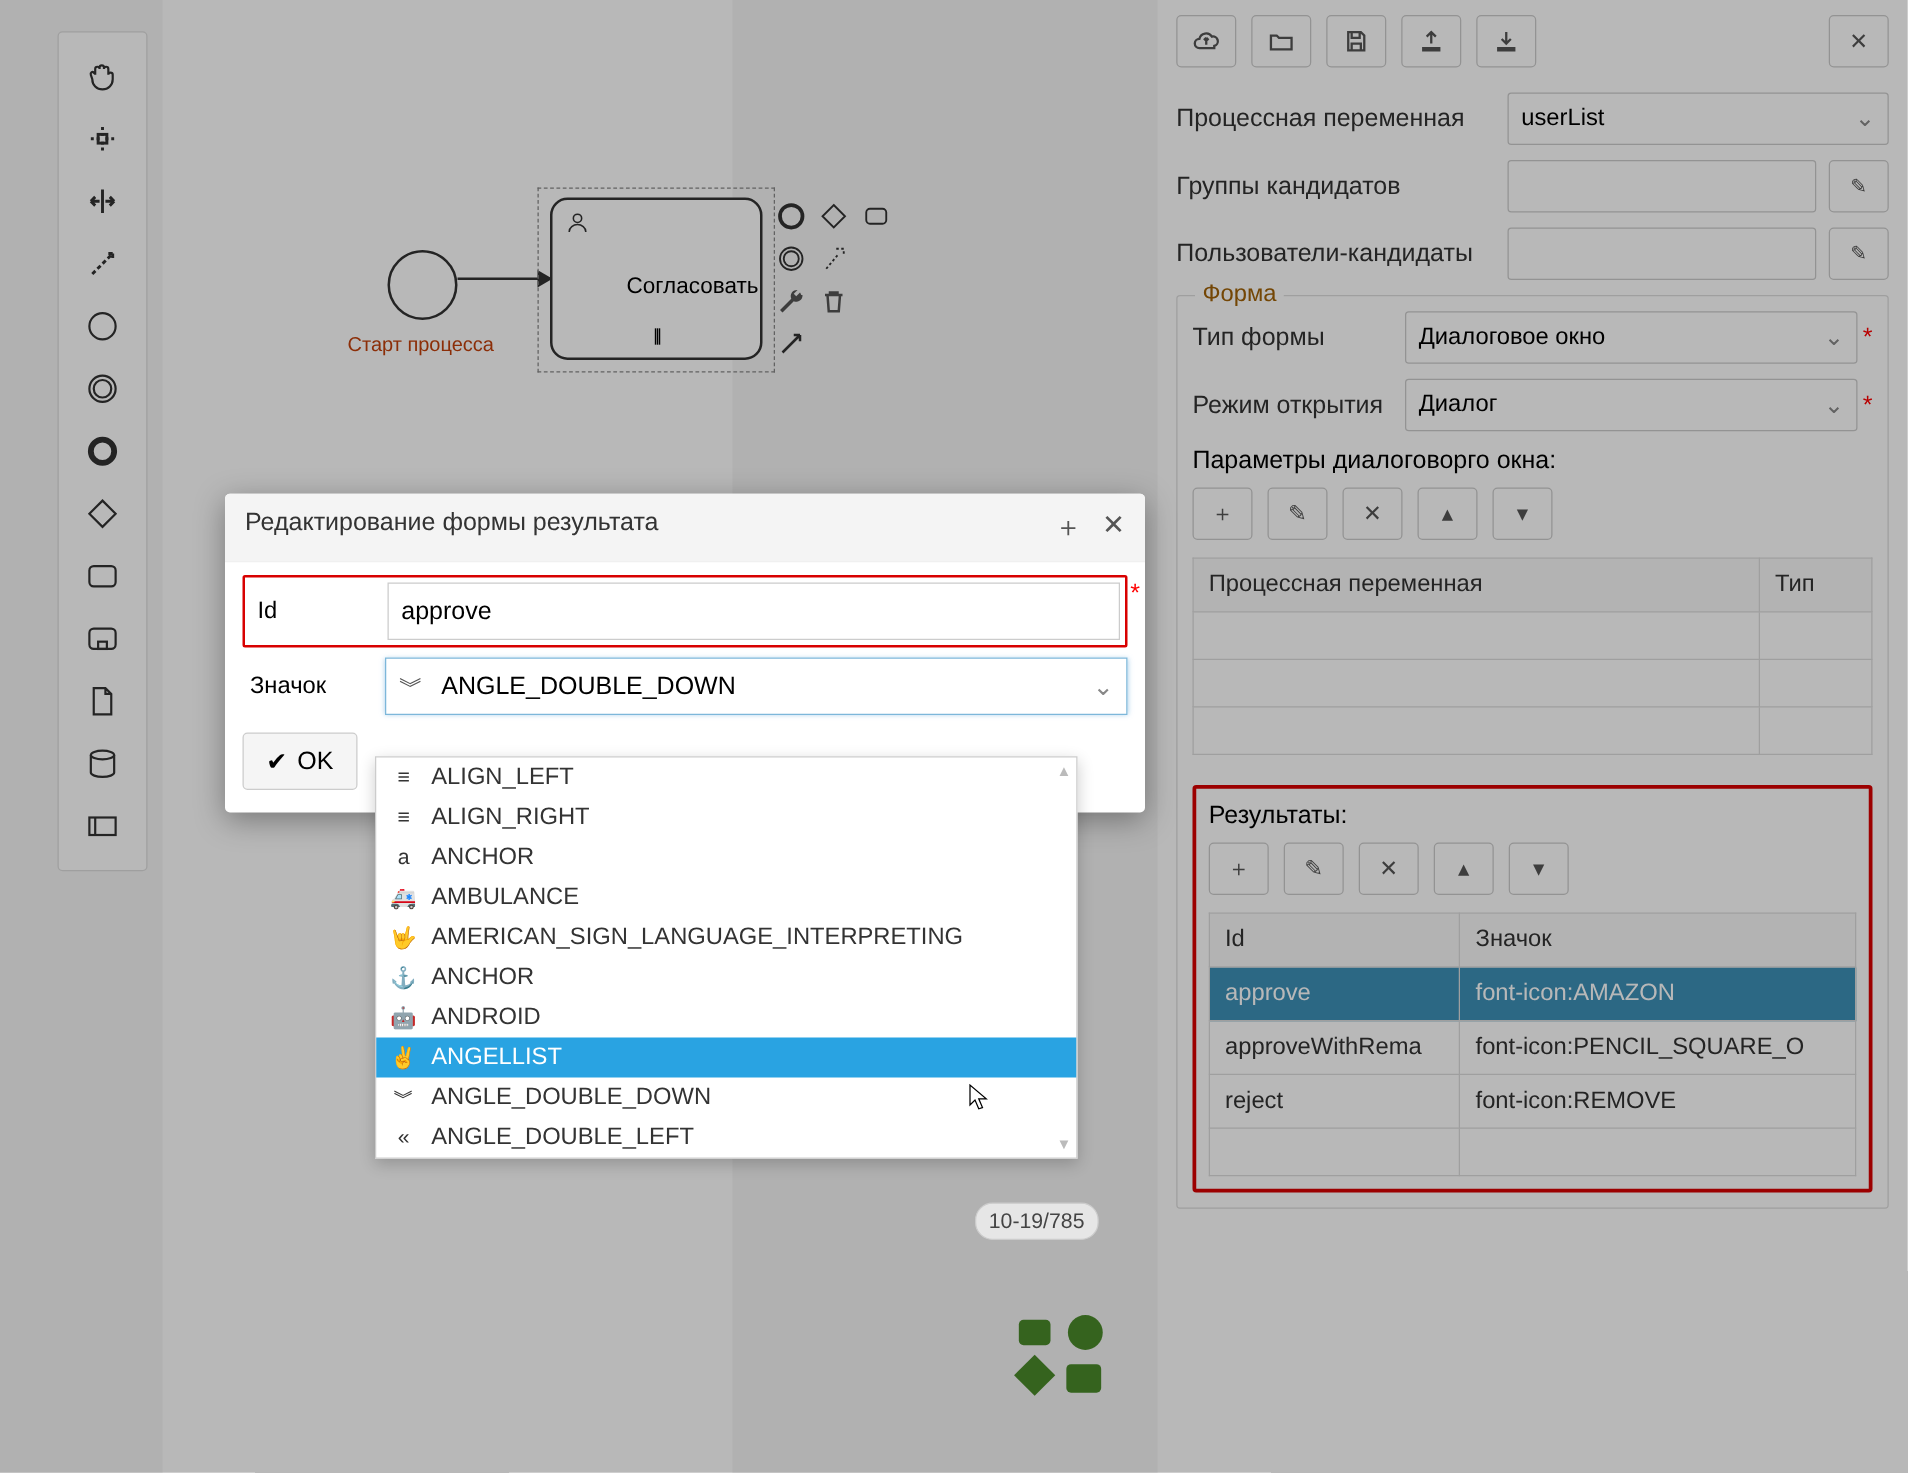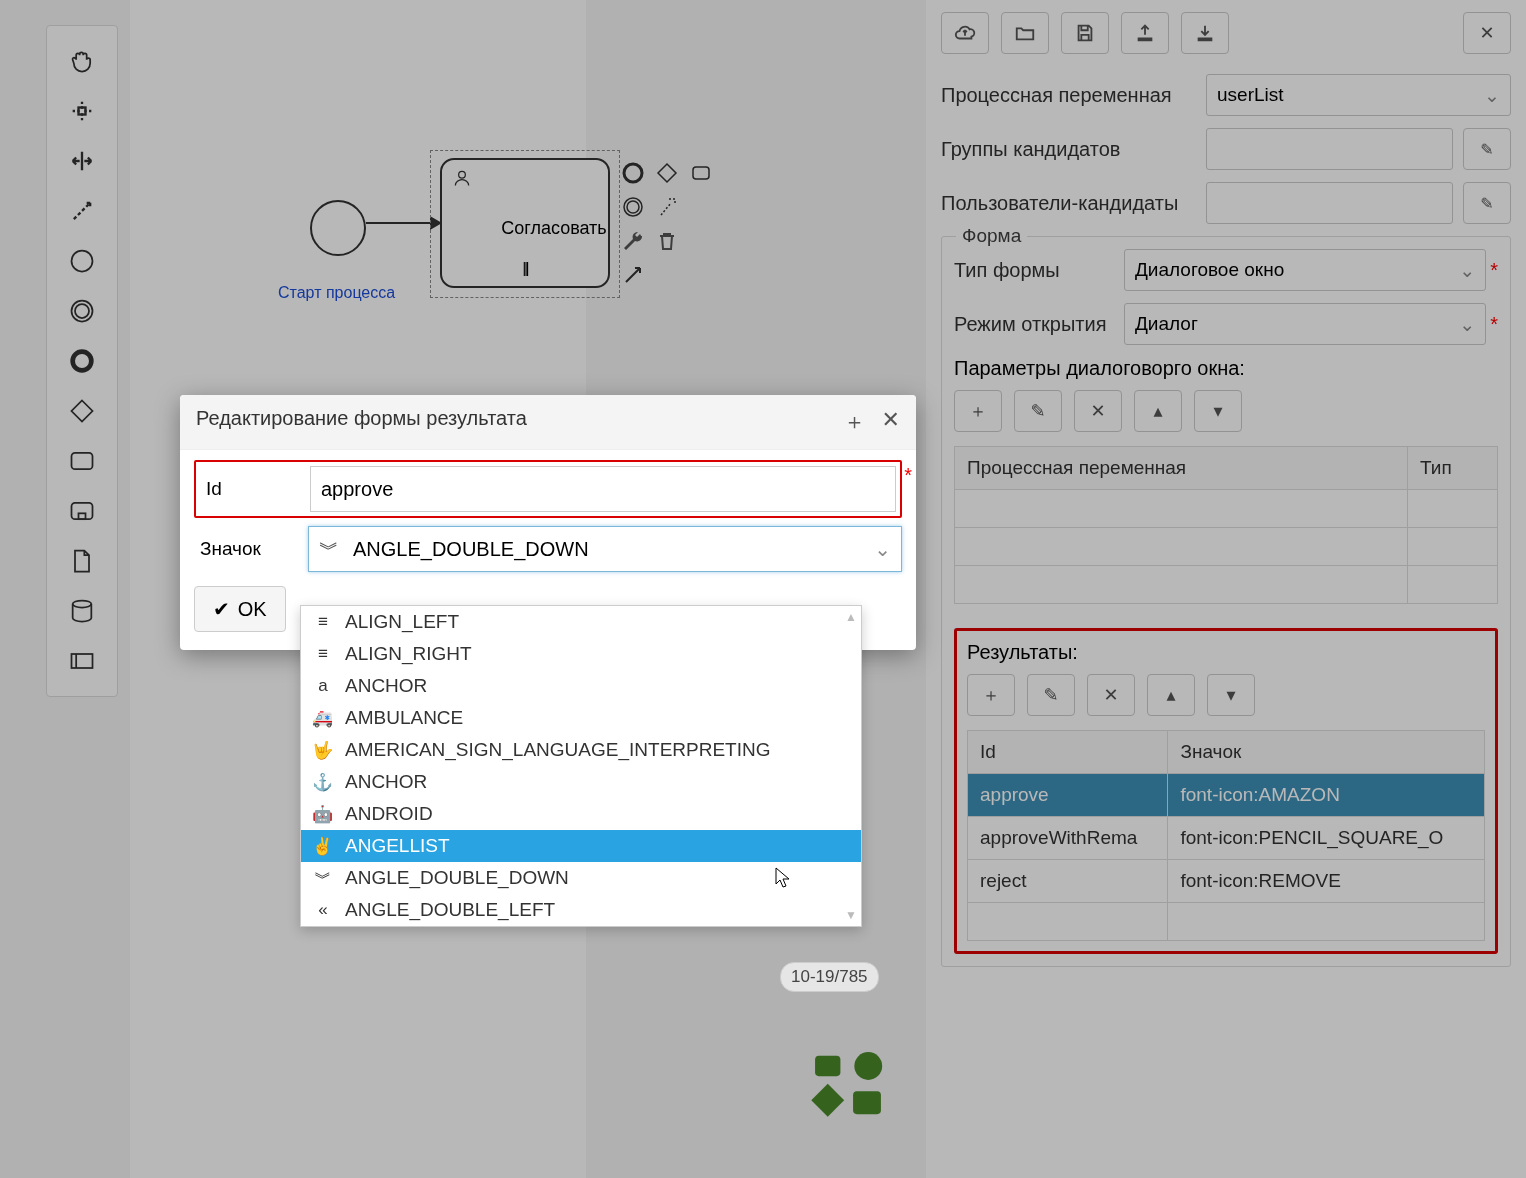--- a/index.html
+++ b/index.html
@@ -9,21 +9,21 @@
 .scrim { position: absolute; inset: 0; background: rgba(0,0,0,0.28); z-index: 5; pointer-events: none; }
 
 
 .left-toolbar { position: absolute; left: 46px; top: 25px; width: 72px; background: #fff; border: 1px solid #ddd; border-radius: 4px; z-index: 1; display: flex; flex-direction: column; align-items: center; padding: 10px 0; }
 .tool-btn { width: 40px; height: 50px; display: flex; align-items: center; justify-content: center; cursor: pointer; color: #333; }
 .tool-btn svg { width: 28px; height: 28px; }
 
 
 .canvas { position: absolute; left: 130px; top: 0; right: 940px; bottom: 0; background: #fff; z-index: 1; }
 .start-circle { position: absolute; left: 180px; top: 200px; width: 56px; height: 56px; border: 2px solid #333; border-radius: 50%; }
-.start-label { position: absolute; left: 148px; top: 284px; font-size: 16px; color: #1d4ed8; }
+.start-label { position: absolute; left: 148px; top: 268px; font-size: 16px; color: #c2410c; }
 .task-box { position: absolute; left: 310px; top: 158px; width: 170px; height: 130px; border: 2px solid #333; border-radius: 14px; background: #fff; }
 .task-dashed { position: absolute; left: 300px; top: 150px; width: 190px; height: 148px; border: 1px dashed #888; }
 .task-user-icon { position: absolute; left: 10px; top: 8px; width: 20px; height: 20px; }
 .task-label { position: absolute; left: 0; top: 58px; width: 100%; text-align: center; font-size: 18px; margin-left: 29px; }
 .task-handle { position: absolute; left: 50%; bottom: 10px; transform: translateX(-50%); font-size: 14px; letter-spacing: -2px; }
 .arrow { position: absolute; left: 236px; top: 222px; width: 74px; height: 2px; background: #333; }
 .arrow::after { content: ''; position: absolute; right: -2px; top: -6px; border-left: 12px solid #333; border-top: 7px solid transparent; border-bottom: 7px solid transparent; }
 .context-pad { position: absolute; left: 490px; top: 160px; width: 100px; }
 .ctx-row { display: flex; gap: 8px; margin-bottom: 8px; }
 .ctx-icon { width: 26px; height: 26px; display: flex; align-items: center; justify-content: center; }
@@ -35,21 +35,21 @@
 .btn-spacer { flex: 1; }
 .form-row { display: flex; align-items: center; margin-bottom: 12px; }
 .form-label { width: 265px; font-size: 20px; color: #333; }
 .form-select { flex: 1; height: 42px; border: 1px solid #ccc; border-radius: 3px; padding: 0 10px; font-size: 19px; display: flex; align-items: center; justify-content: space-between; background: #fff; }
 .form-select .chev { color: #888; }
 .btn-edit { width: 48px; height: 42px; border: 1px solid #ccc; border-radius: 4px; margin-left: 10px; display: flex; align-items: center; justify-content: center; color: #555; }
 .form-input { flex: 1; height: 42px; border: 1px solid #ccc; border-radius: 3px; background: #fff; }
 .req { color: red; margin-left: 4px; font-size: 20px; }
 
 .fieldset { border: 1px solid #ddd; border-radius: 3px; padding: 12px; margin-top: 10px; position: relative; }
-.fieldset-label { position: absolute; top: -12px; left: 14px; background: #fff; padding: 0 6px; font-size: 19px; color: #404040; }
+.fieldset-label { position: absolute; top: -12px; left: 14px; background: #fff; padding: 0 6px; font-size: 19px; color: #a16207; }
 
 .action-btns { display: flex; gap: 12px; margin: 10px 0 14px 0; }
 
 .table { border: 1px solid #ddd; border-collapse: collapse; width: 100%; }
 .table th, .table td { border: 1px solid #ddd; padding: 10px 12px; text-align: left; font-size: 19px; font-weight: normal; color: #333; }
 .table th { background: #f9f9f9; }
 .table tr.selected td { background: #3d90b8; color: #fff; }
 .results-box { border: 3px solid #d80000; border-radius: 3px; padding: 10px; margin-top: 24px; }
 .results-title { font-size: 20px; margin-bottom: 10px; }
 .empty-row td { height: 38px; }

